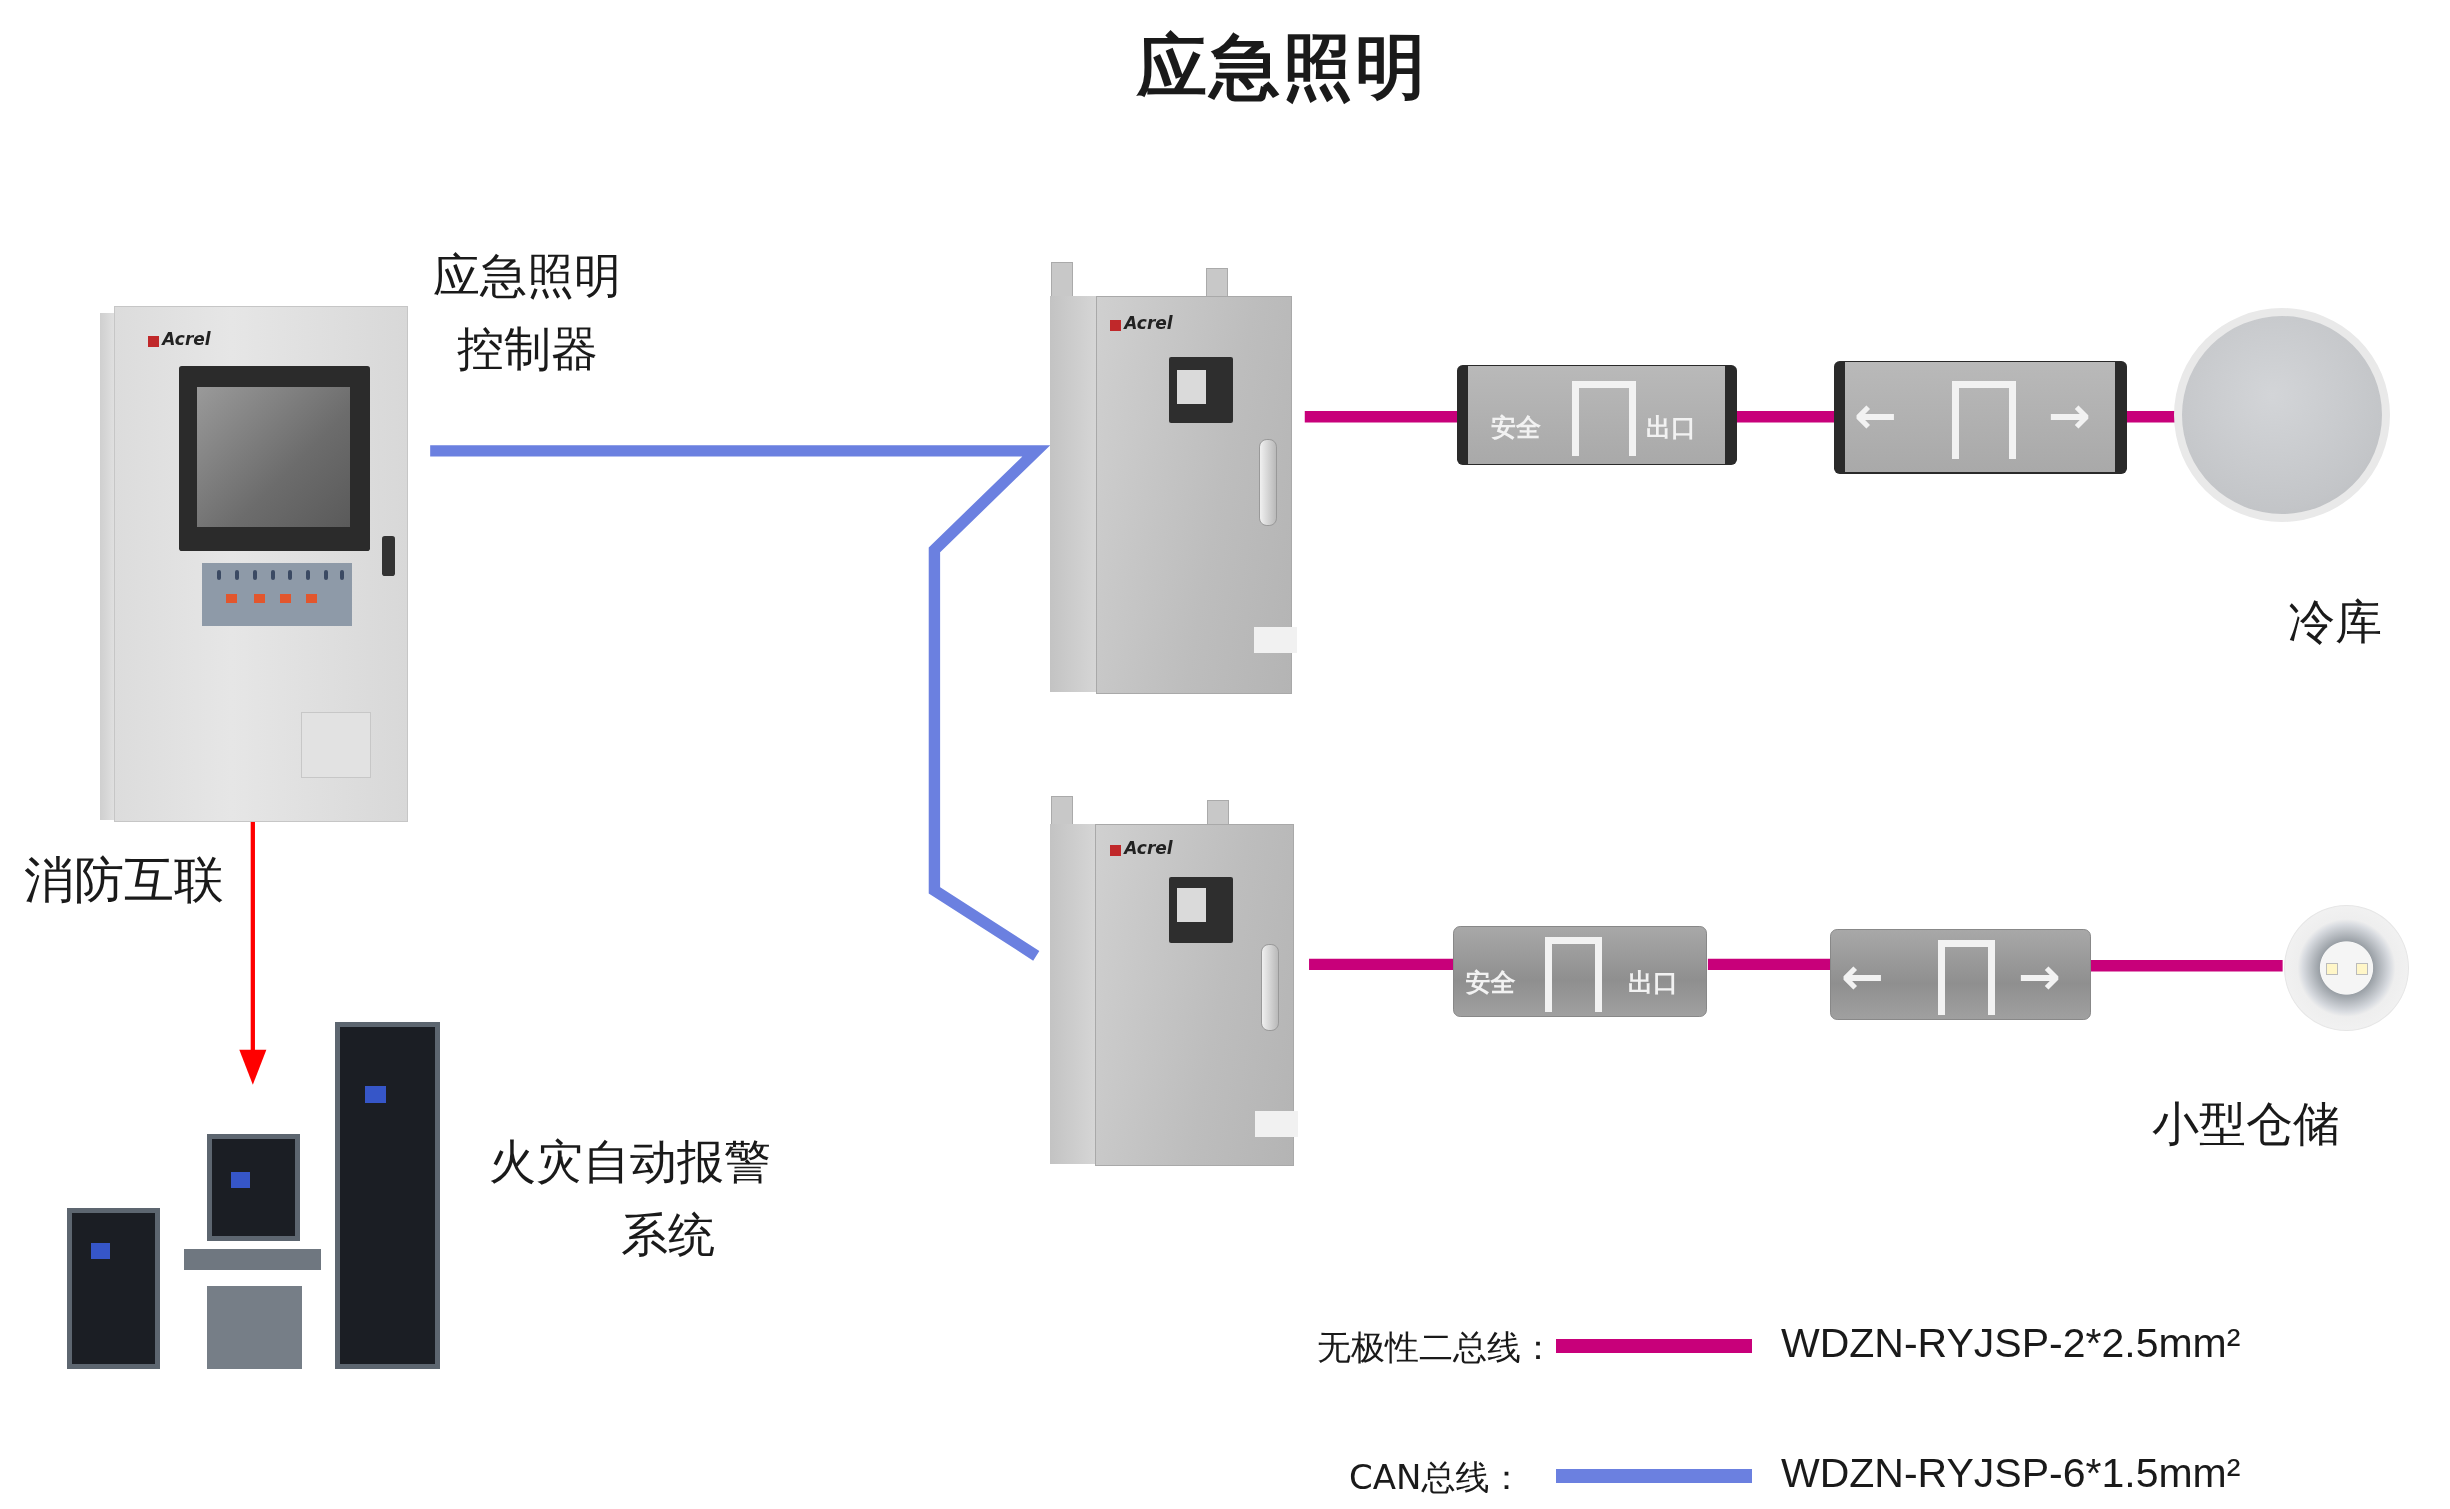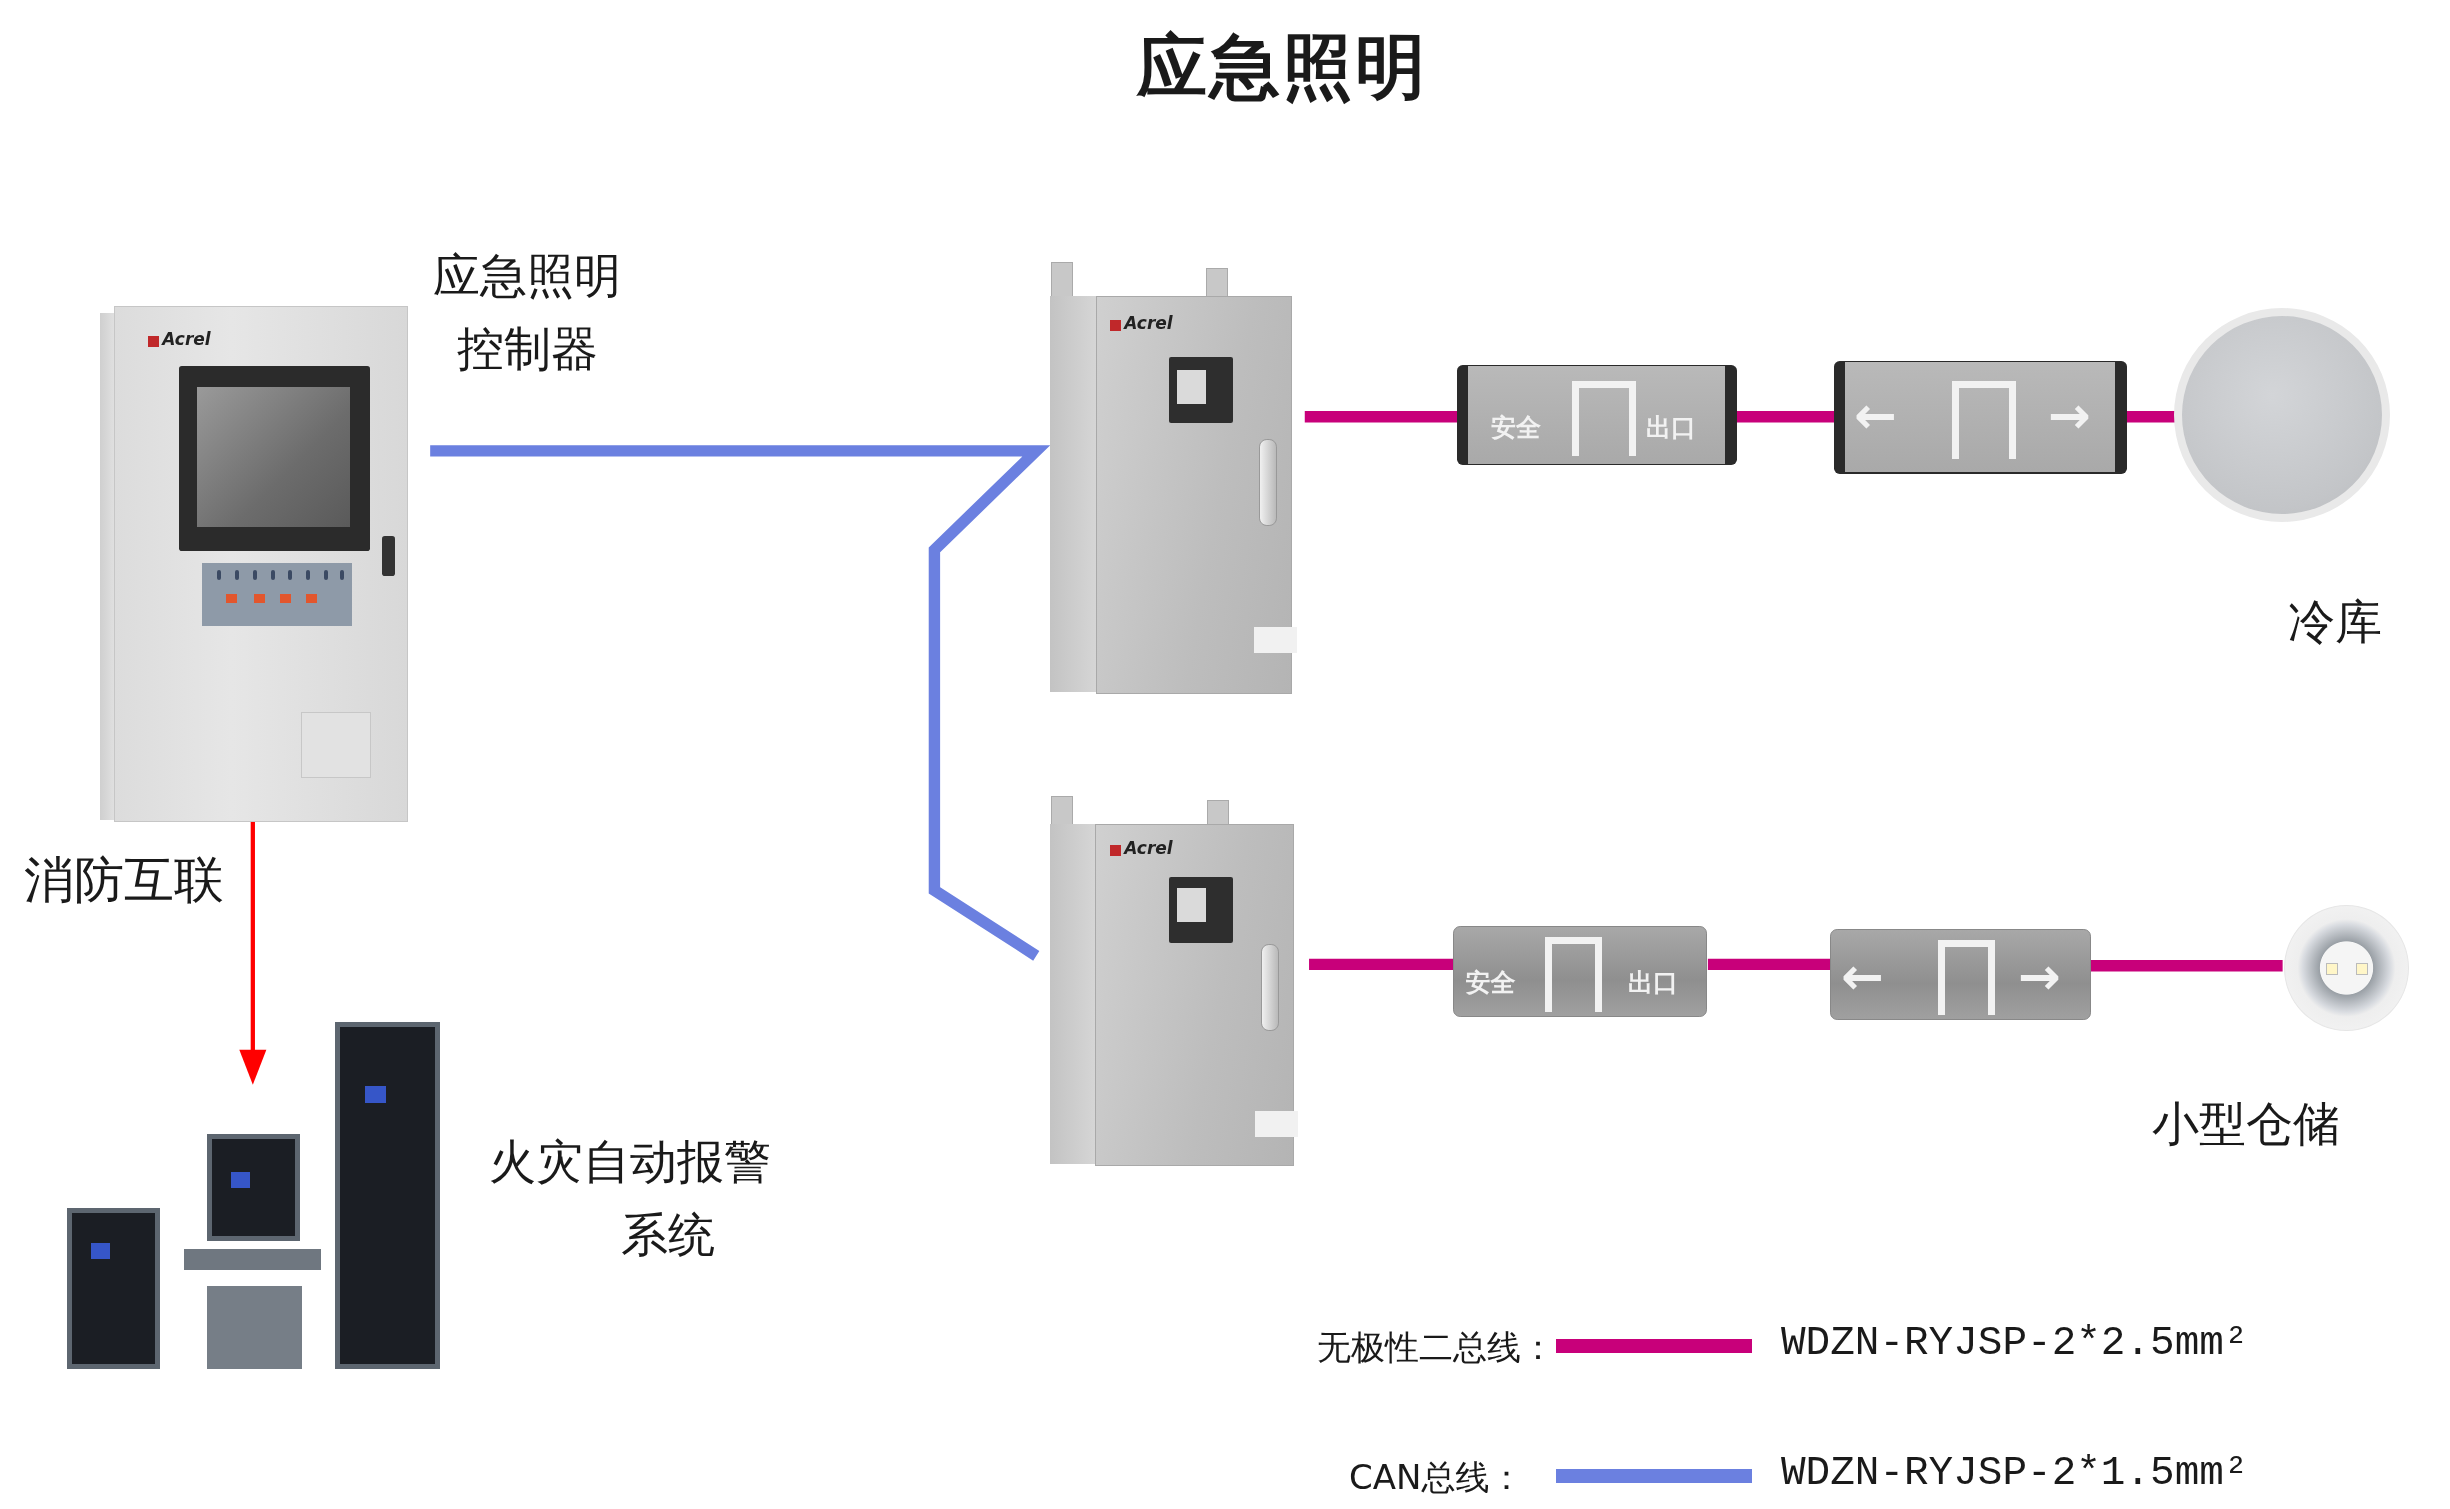--- a/index.html
+++ b/index.html
@@ -38,21 +38,21 @@
   .sign-arrow { color: #f2f2f2; font-weight: bold; font-size: 51px; line-height: 1; }
   
   .lamp-round { border-radius: 50%; background: radial-gradient(circle at 45% 40%,#d3d5d8,#c3c5c8 70%,#b8babd); border: 8.5px solid #e9e9e9; box-sizing: border-box; }
   .lamp-down { border-radius: 50%; background: radial-gradient(circle,#f5f5f5 0,#f5f5f5 30%,#9aa0a6 31%,#d8dbe0 50%,#eeeeee 56%,#f7f7f7 100%); box-sizing: border-box; border: 1.4px solid #e6e6e6; }
   .led { width: 10px; height: 10px; background: #fff6c8; border: 1.4px solid #bbb; }
   
   .fa { background: #1b1e24; border: 5.7px solid #5d6670; box-sizing: border-box; }
   .fa-screen { background: #3656c8; }
   .fa-desk { background: #6f7780; }
   .legend-text { font-size: 34px; line-height: 1; white-space: nowrap; }
-  .spec-text { font-size: 41px; line-height: 1; white-space: nowrap; font-family: Liberation Mono, monospace; text-align: center; }
+  .spec-text { font-size: 41px; line-height: 1; white-space: nowrap; font-family: Liberation Sans, sans-serif; text-align: center; }
 </style>
 </head>
 <body>
 
 <div class="abs title">应急照明</div>
 
 <svg class="wires" viewBox="0 0 3440 2120">
   <polyline fill="none" stroke="#6b80e0" stroke-width="16" stroke-linejoin="miter" points="604,633 1455,633 1312,772 1312,1250 1455,1342"></polyline>
   <line x1="1832" y1="585" x2="2050" y2="585" stroke="#c8007a" stroke-width="16"></line>
   <line x1="2435" y1="585" x2="2580" y2="585" stroke="#c8007a" stroke-width="16"></line>
@@ -165,15 +165,15 @@
 </div>
 <div class="lbl" style="left:2152px;top:1100px;">小型仓储</div>
 
 <div>
   <div class="abs legend-text" style="left:1317px;top:1330px;">无极性二总线：</div>
   <div class="abs" style="left:1556px;top:1339px;width:196px;height:14.2px;background:#c8007a;"></div>
   <div class="abs spec-text" style="left:1781px;top:1323px;">WDZN-RYJSP-2*2.5mm²</div>
 
   <div class="abs legend-text" style="left:1349px;top:1460px;">CAN总线：</div>
   <div class="abs" style="left:1556px;top:1469px;width:196px;height:14.2px;background:#6b80e0;"></div>
-  <div class="abs spec-text" style="left:1781px;top:1453px;">WDZN-RYJSP-2*1.5mm²</div>
+  <div class="abs spec-text" style="left:1781px;top:1453px;">WDZN-RYJSP-6*1.5mm²</div>
 </div>
 
 
 </body></html>

